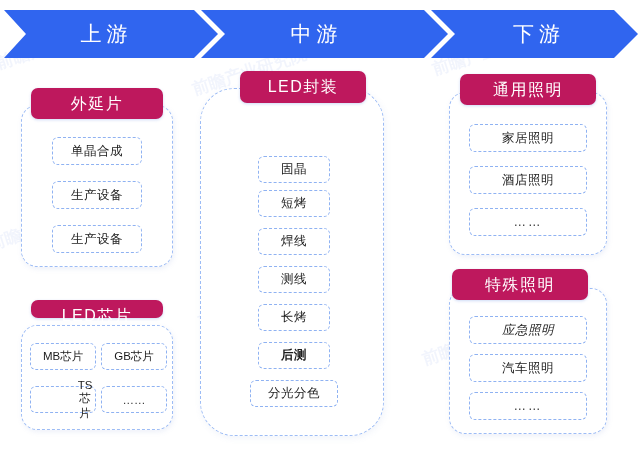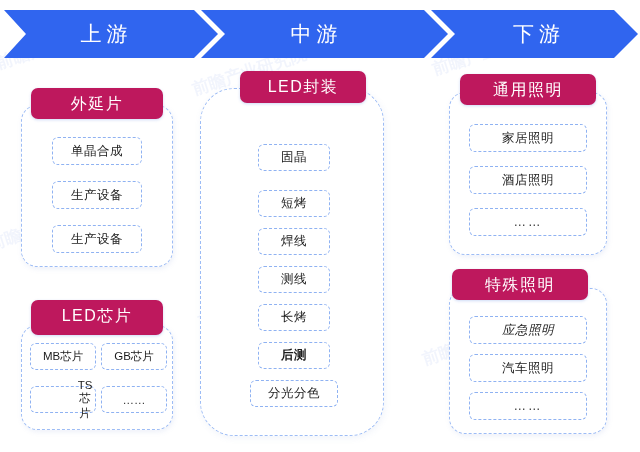--- a/index.html
+++ b/index.html
@@ -98,29 +98,29 @@
     <div id="seg2" class="seg-label">下游</div>
   </div>
 
   <div class="card" style="left:21px;top:105px;width:152px;height:162px;"></div>
   <div class="pill-head" style="left:31px;top:88px;width:132px;height:31px;line-height:31px;">外延片</div>
   <div class="item" style="left:52px;top:137px;width:90px;height:28px;">单晶合成</div>
   <div class="item" style="left:52px;top:181px;width:90px;height:28px;">生产设备</div>
   <div class="item" style="left:52px;top:225px;width:90px;height:28px;">生产设备</div>
 
   <div class="card" style="left:21px;top:325px;width:152px;height:105px;"></div>
-  <div class="pill-head" style="left:31px;top:300px;width:132px;height:35px;line-height:31px;">LED芯片</div>
+  <div class="pill-head" style="left:31px;top:300px;width:132px;height:18px;line-height:31px;">LED芯片</div>
   <div class="item small" style="left:30px;top:343px;width:66px;height:27px;">MB芯片</div>
   <div class="item small" style="left:101px;top:343px;width:66px;height:27px;">GB芯片</div>
   <div class="item small" style="left:30px;top:386px;width:66px;height:27px;padding-left:44px;">TS芯片</div>
   <div class="item small dots" style="left:101px;top:386px;width:66px;height:27px;">……</div>
 
   <div class="mid-wrap"></div>
   <div class="pill-head" style="left:240px;top:71px;width:126px;height:32px;line-height:32px;">LED封装</div>
-  <div class="item" style="left:258px;top:144px;width:72px;height:27px;">固晶</div>
+  <div class="item" style="left:258px;top:156px;width:72px;height:27px;">固晶</div>
   <div class="item" style="left:258px;top:190px;width:72px;height:27px;">短烤</div>
   <div class="item" style="left:258px;top:228px;width:72px;height:27px;">焊线</div>
   <div class="item" style="left:258px;top:266px;width:72px;height:27px;">测线</div>
   <div class="item" style="left:258px;top:304px;width:72px;height:27px;">长烤</div>
   <div class="item" style="left:258px;top:342px;width:72px;height:27px;font-weight:bold;">后测</div>
   <div class="item" style="left:250px;top:380px;width:88px;height:27px;">分光分色</div>
 
   <div class="card" style="left:449px;top:92px;width:158px;height:163px;"></div>
   <div class="pill-head" style="left:460px;top:74px;width:136px;height:31px;line-height:31px;">通用照明</div>
   <div class="item" style="left:469px;top:124px;width:118px;height:28px;">家居照明</div>

